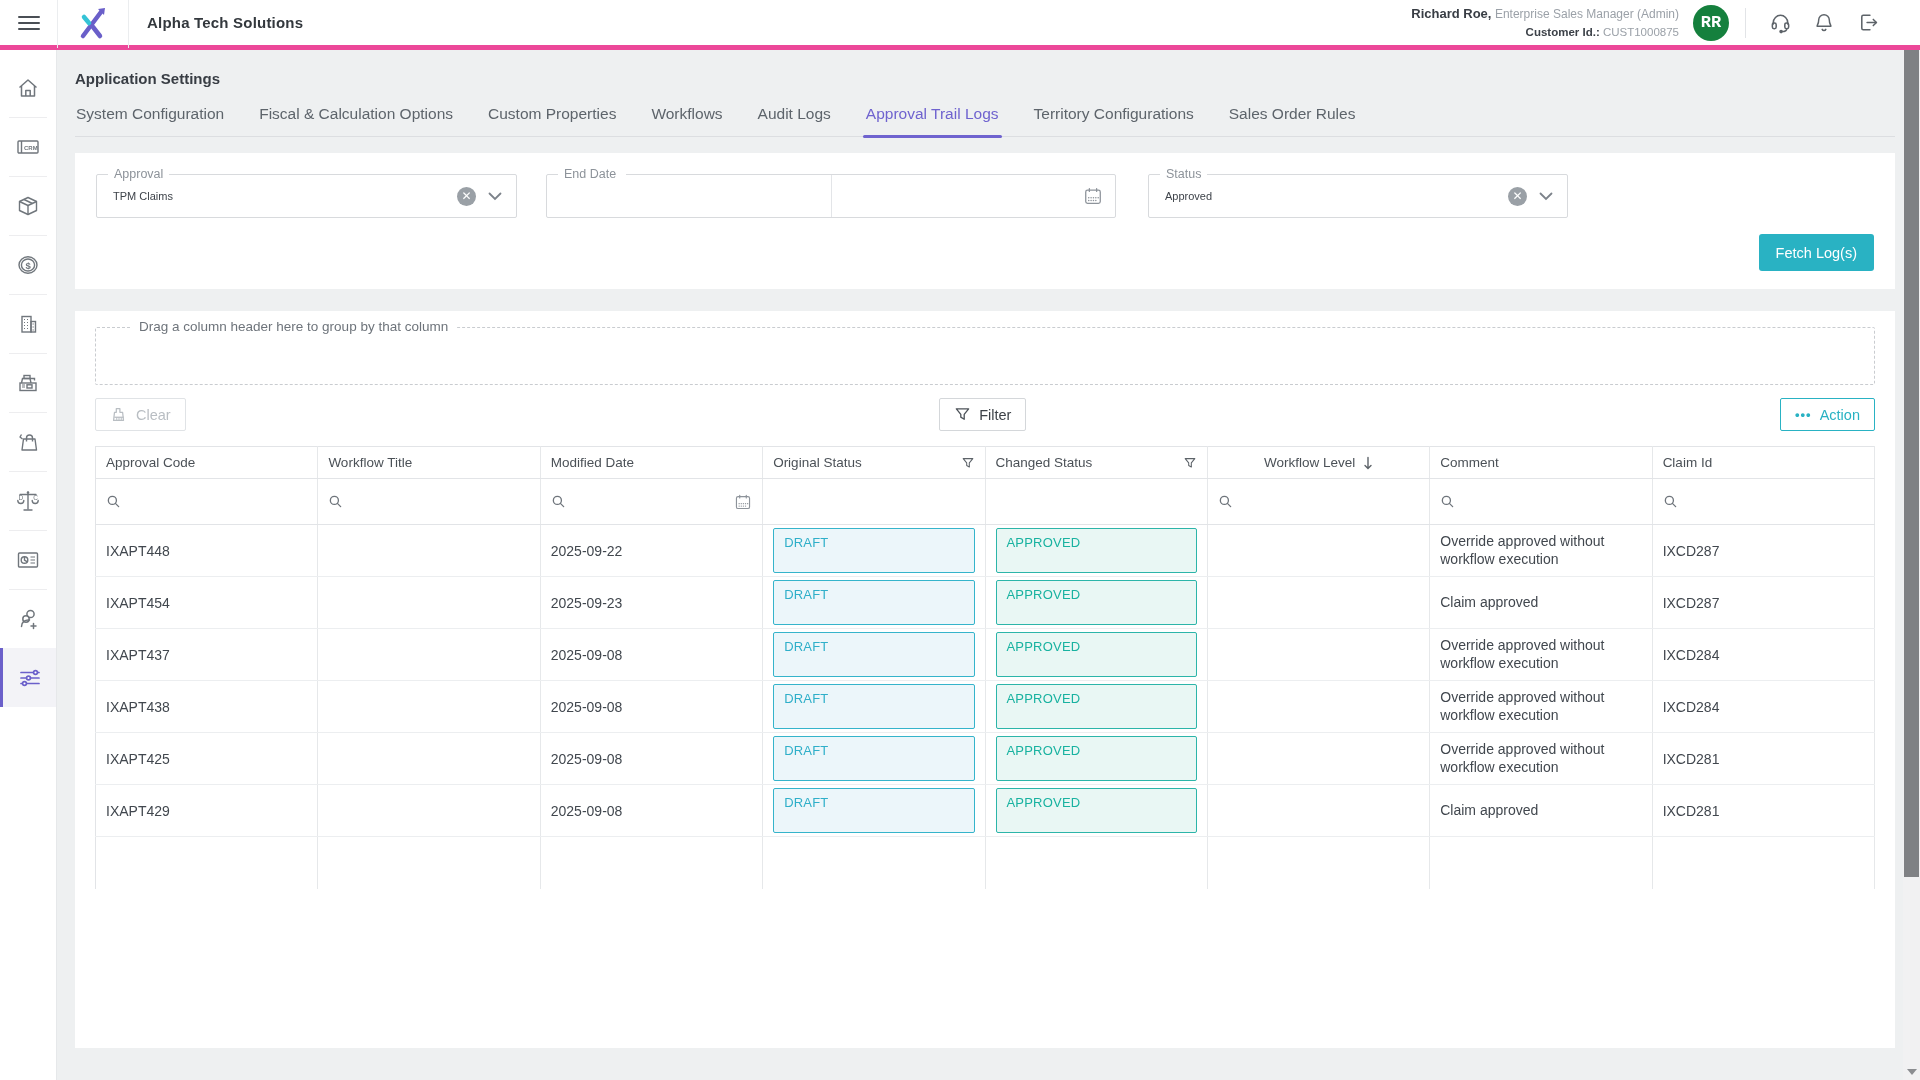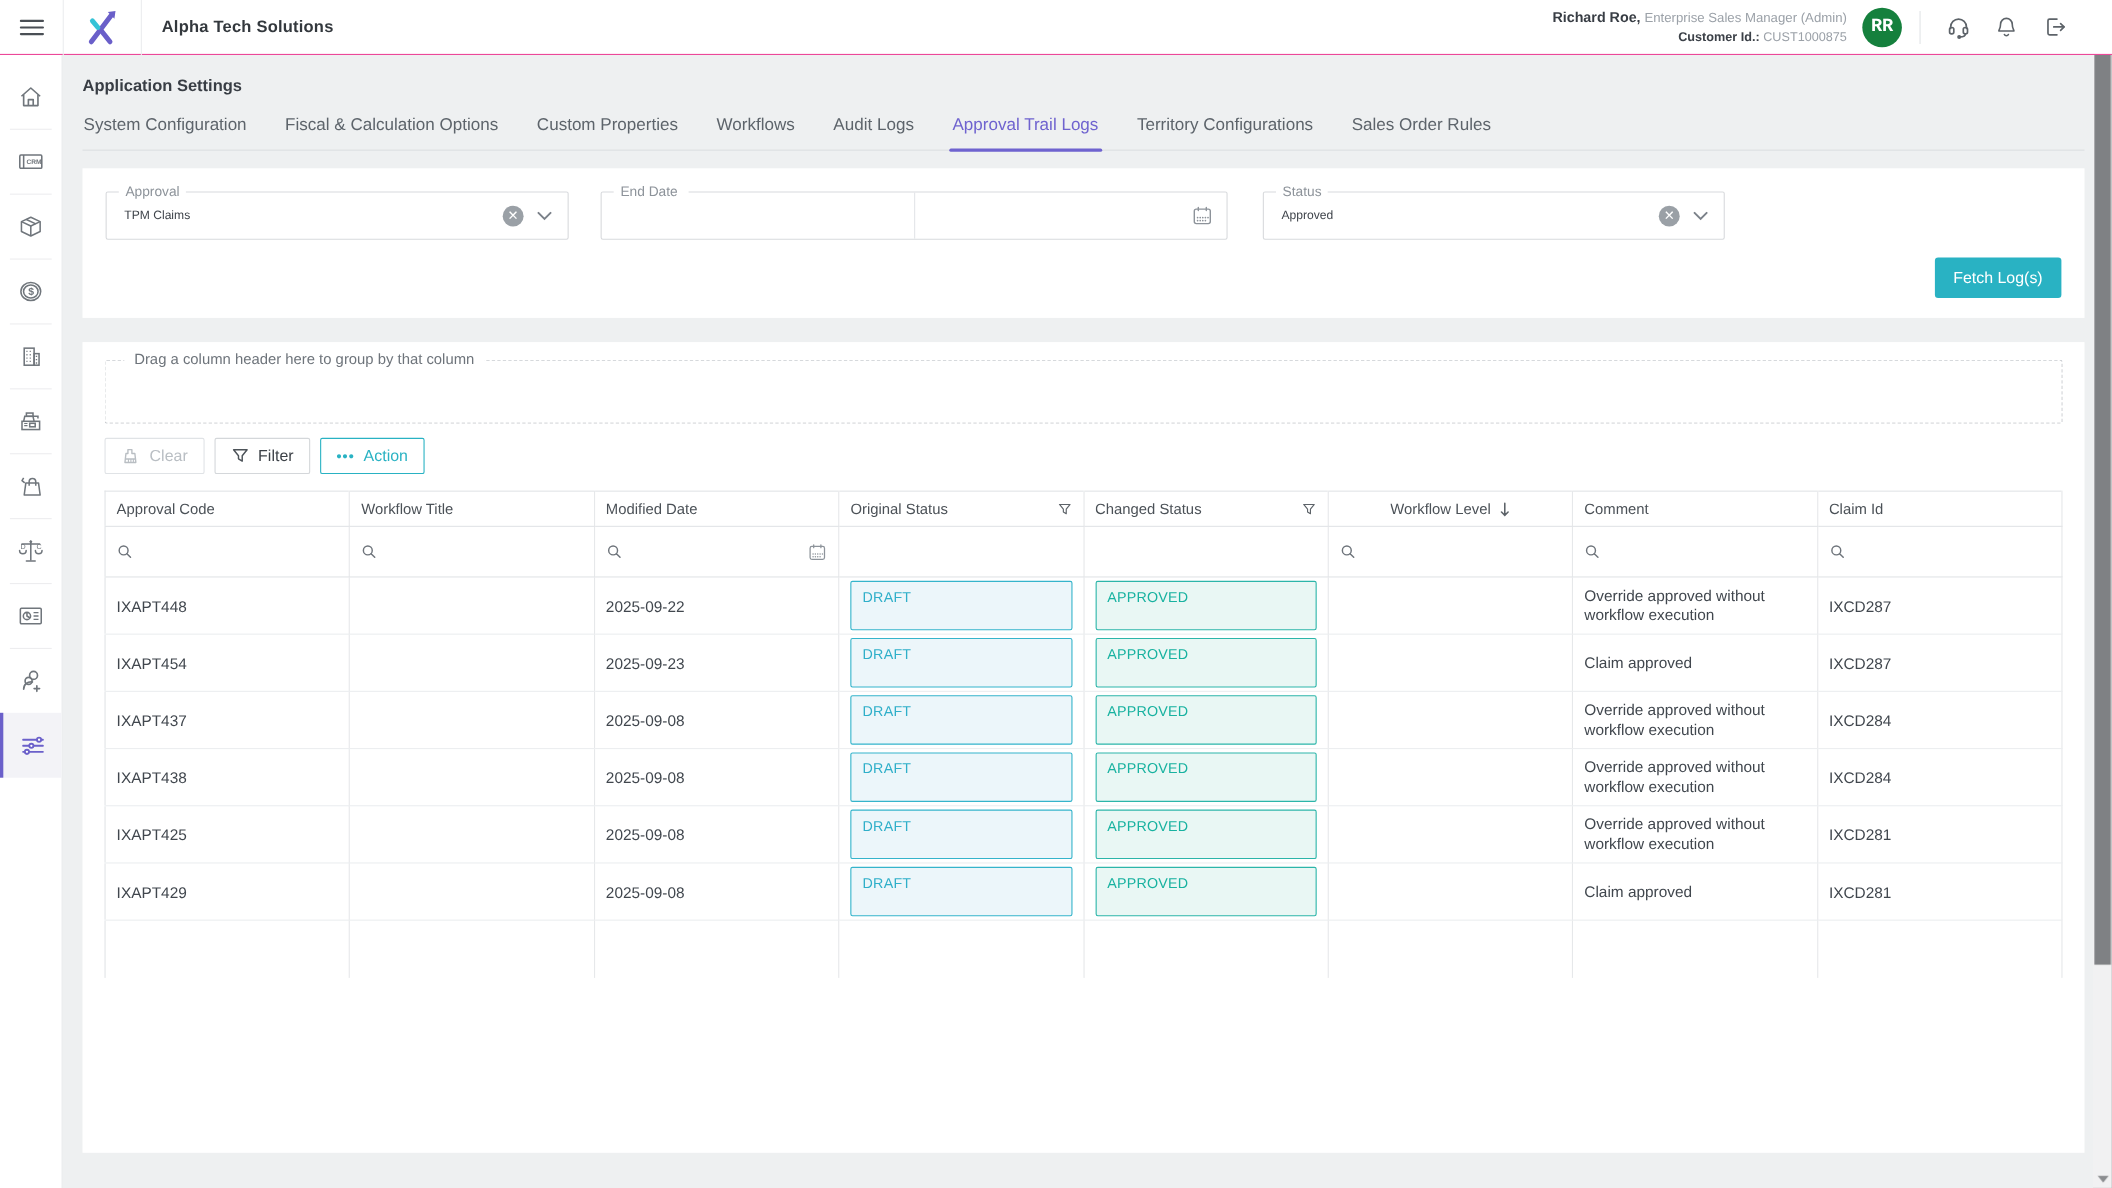--- a/index.html
+++ b/index.html
@@ -1,20 +1,20 @@
 <!DOCTYPE html>
 <html><head>
 <meta charset="utf-8">
 <style>
   * { margin:0; padding:0; box-sizing:border-box; }
   html,body { width:1920px; height:1080px; overflow:hidden; background:#eef0f1;
               font-family:"Liberation Sans", sans-serif; color:#3d4248; }
 
   
-  .app-header { position:relative; height:50px; background:#fff; border-bottom:1px solid #ec4899;
+  .app-header { position:relative; height:50px; background:#fff; border-bottom:5px solid #ec4899;
                 display:flex; align-items:center; z-index:5; }
   .hamburger { width:57px; display:flex; justify-content:center; cursor:pointer; }
   .hamburger .bars { width:22px; }
   .hamburger .bars span { display:block; height:2px; background:#4a4f55; margin:4px 0; border-radius:1px; }
   .logo-box { width:72px; height:50px; border-left:1px solid #ebedef; border-right:1px solid #ebedef;
               display:flex; align-items:center; justify-content:center; }
   .app-title { margin-left:18px; font-size:15px; font-weight:bold; color:#33383d; letter-spacing:.2px; }
   .header-spacer { flex:1; }
   .user-block { text-align:right; line-height:1.5; }
   .user-line1 { font-size:12.5px; }
@@ -68,23 +68,23 @@
                   margin-right:12px; cursor:pointer; }
   .chev { margin-right:14px; cursor:pointer; display:flex; }
   .cal-icon { margin-right:12px; display:flex; cursor:pointer; }
   .fetch-row { display:flex; justify-content:flex-end; margin-top:auto; }
   .fetch-btn { background:#29b2c3; color:#fff; border:none; font-size:14.5px; padding:0 17px; height:37px;
                border-radius:3px; cursor:pointer; font-family:Liberation Sans, sans-serif; }
 
   
   .table-card { background:#fff; margin-top:22px; padding:16px 20px 0; height:737px; overflow:hidden; }
   .group-box { position:relative; border:1px dashed #c9ccd0; height:58px; border-radius:2px; }
-  .group-box .hint { position:absolute; top:-9px; left:17px; background:#fff; padding:0 9px;
+  .group-box .hint { position:absolute; top:-9px; left:34px; background:#fff; padding:0 9px;
                      font-size:13.5px; color:#6e747b; }
-  .toolbar { display:flex; justify-content:flex-start; gap:9px; margin-top:13px; }
+  .toolbar { display:flex; justify-content:space-between; gap:9px; margin-top:13px; }
   .tbtn { display:flex; align-items:center; gap:8px; height:33px; padding:0 14px; background:#fff;
           border:1px solid #d4d7da; border-radius:2px; font-size:14.5px; color:#3d4248;
           cursor:pointer; font-family:inherit; }
   .tbtn.disabled { color:#b9bec3; border-color:#e0e3e6; cursor:default; }
   .tbtn.accent { color:#29b2c3; border-color:#29b2c3; }
   .tbtn .dots { letter-spacing:1px; font-size:13px; font-weight:bold; }
 
   table.grid { width:100%; table-layout:fixed; border-collapse:collapse; margin-top:15px;
                border:1px solid #e2e4e7; border-bottom:none; }
   .grid th, .grid td { border-right:1px solid #e6e8ea; vertical-align:middle; }

